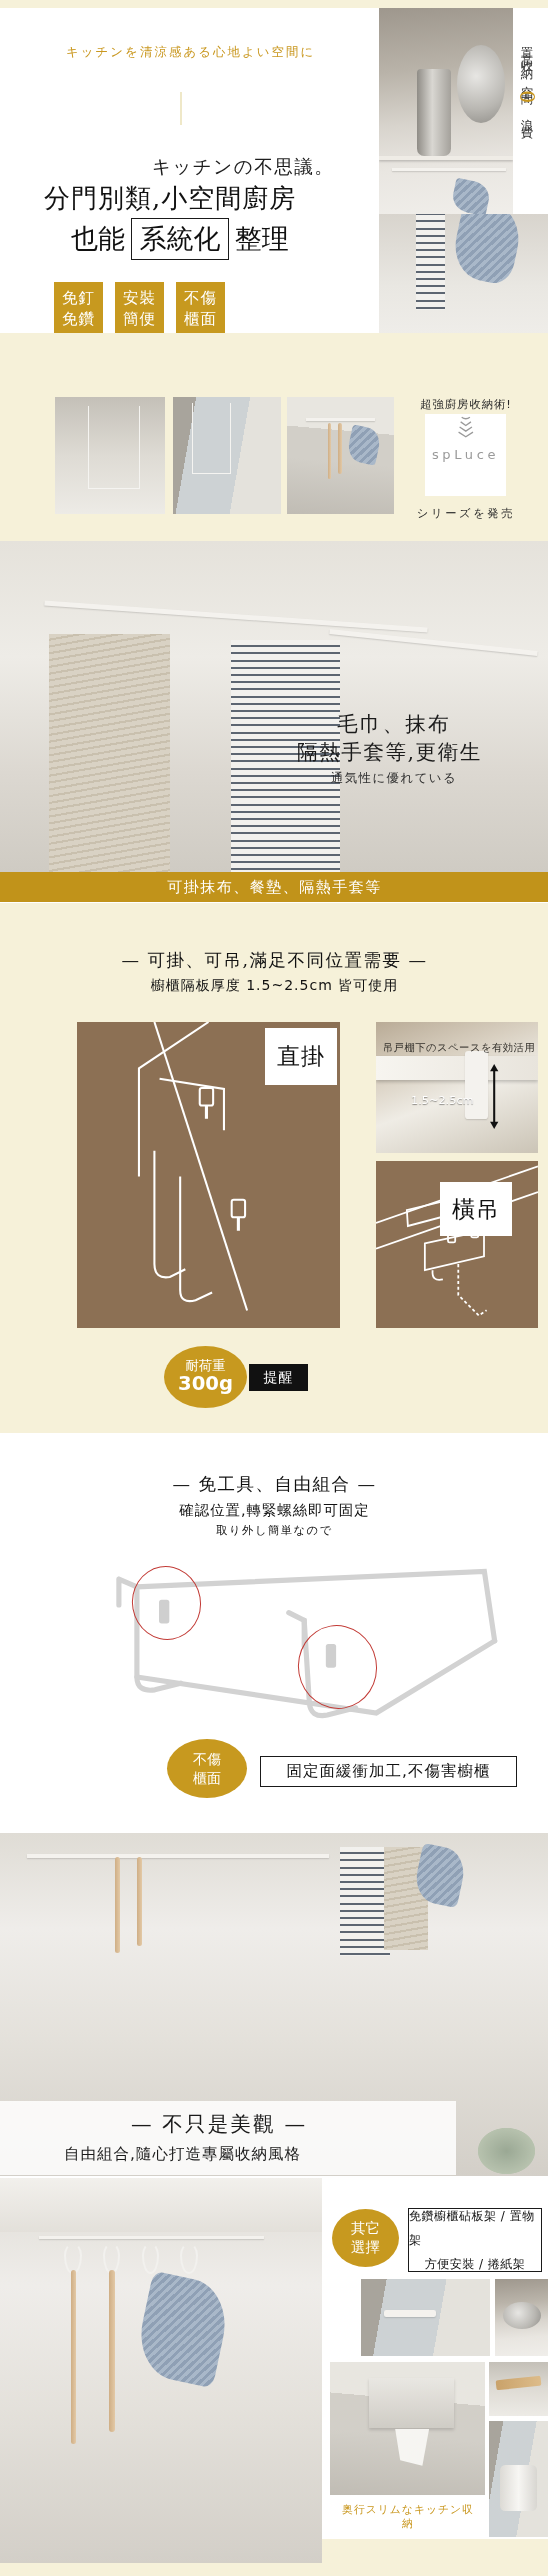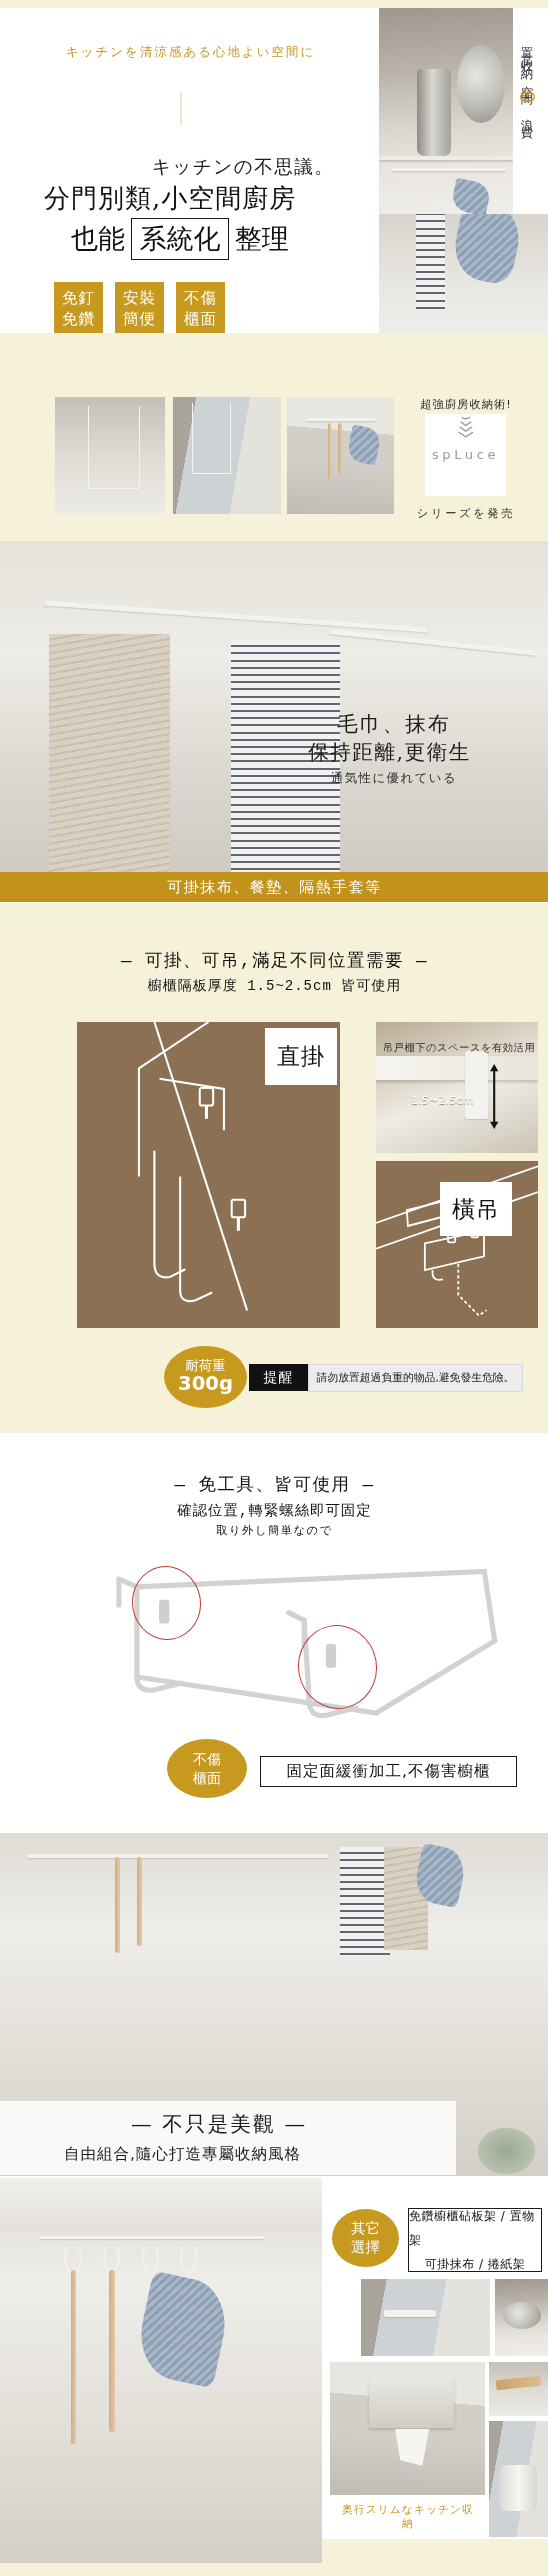--- a/index.html
+++ b/index.html
@@ -52,21 +52,21 @@
   .series-caption{left:407px;top:506px;width:118px;font-size:11.3px;letter-spacing:2.6px;color:#2a2a2a;text-align:center;}
 
   
   .towel-title{left:268px;top:710px;width:252px;text-align:center;font-size:20.6px;letter-spacing:2.1px;color:#1b1b1b;}
   .towel-title2{left:258px;top:738px;width:263px;text-align:center;font-size:20.6px;letter-spacing:1.5px;color:#1b1b1b;}
   .towel-sub{left:268px;top:770px;width:252px;text-align:center;font-size:12.4px;letter-spacing:1.5px;color:#2e2e2e;}
   .gold-bar{left:0;top:872px;width:549px;height:30px;background:#C1931A;display:flex;align-items:center;justify-content:center;}
   .gold-bar-text{color:#fff;font-size:15px;letter-spacing:1.5px;}
 
   
-  .sec-title{left:0;width:549px;text-align:center;color:#111;font-family:Liberation Mono, monospace;}
+  .sec-title{left:0;width:549px;text-align:center;color:#111;}
   .panel-brown{background:#8C7054;}
   .panel-label{background:#ffffff;color:#111;font-size:23px;letter-spacing:1px;display:flex;align-items:center;justify-content:center;}
   .rt-caption{left:379px;top:1041px;width:160px;text-align:center;font-size:10.3px;color:#33302b;letter-spacing:0.5px;}
   .measure-label{left:411px;top:1094px;font-size:11.3px;color:#ffffff;text-shadow:0 0.5px 1px rgba(0,0,0,.4);}
   .gold-circle{background:#C7991F;border-radius:50%;color:#fff;display:flex;flex-direction:column;align-items:center;justify-content:center;line-height:1.15;}
   .notice-label{background:#111111;color:#ffffff;display:flex;align-items:center;justify-content:center;}
   .notice-strip{background:#ECECEC;color:#222;display:flex;align-items:center;justify-content:center;border:0.5px solid #d8d8d8;}
 
   
   .red-ellipse{border:1.5px solid #c23a35;border-radius:50%;transform:rotate(-10deg);}
@@ -145,21 +145,21 @@
   </div>
   <div class="abs series-caption">シリーズを発売</div>
 
   <div class="abs photo ph-big" style="left:0;top:541px;width:549px;height:331px;">
     <div class="ph-rod" style="left:8%;top:22%;width:70%;height:5.2px;transform:rotate(4deg);"></div>
     <div class="ph-rod" style="left:60%;top:30%;width:38%;height:5.2px;transform:rotate(6deg);"></div>
     <div class="towel-beige" style="left:9%;top:28%;width:22%;height:72%;"></div>
     <div class="towel-striped" style="left:42%;top:30%;width:20%;height:70%;"></div>
   </div>
   <div class="abs towel-title serif">毛巾、抹布</div>
-  <div class="abs towel-title2 serif">保持距離,更衛生</div>
+  <div class="abs towel-title2 serif">隔熱手套等,更衛生</div>
   <div class="abs towel-sub">通気性に優れている</div>
   <div class="abs gold-bar">
     <span class="gold-bar-text">可掛抹布、餐墊、隔熱手套等</span>
   </div>
 
   <div class="abs cream" style="left:0;top:903px;width:549px;height:530px;"></div>
   <div class="abs sec-title serif" style="top:948px;font-size:17.5px;letter-spacing:1.5px;">— 可掛、可吊,滿足不同位置需要 —</div>
   <div class="abs sec-title" style="top:977px;font-size:14px;letter-spacing:1px;">櫥櫃隔板厚度 1.5~2.5cm 皆可使用</div>
 
   <div class="abs panel-brown" style="left:77px;top:1022px;width:263px;height:306px;">
@@ -208,23 +208,22 @@
   </div>
   <div class="abs panel-label" style="left:440px;top:1182px;width:72px;height:54px;">
     <span>橫吊</span>
   </div>
 
   <div class="abs gold-circle" style="left:164px;top:1346px;width:83px;height:62px;">
     <span style="font-size:13.4px;">耐荷重</span>
     <span style="font-size:19.6px;font-weight:bold;">300g</span>
   </div>
   <div class="abs notice-label" style="left:249px;top:1364px;width:59px;height:27px;font-size:14px;letter-spacing:1px;">提醒</div>
-  <div class="abs notice-strip" style="left:308px;top:1364px;width:213px;height:26px;font-size:10.8px;">請勿放置超過負重的物品,避免發生危險。</div>
-
-  <div class="abs sec-title serif" style="top:1472px;font-size:17.5px;letter-spacing:1.5px;">— 免工具、皆可使用 —</div>
+
+  <div class="abs sec-title serif" style="top:1472px;font-size:17.5px;letter-spacing:1.5px;">— 免工具、自由組合 —</div>
   <div class="abs sec-title" style="top:1501px;font-size:14.4px;letter-spacing:1px;">確認位置,轉緊螺絲即可固定</div>
   <div class="abs sec-title gold-text" style="top:1523px;font-size:11.3px;letter-spacing:1.5px;">取り外し簡単なので</div>
 
   <div class="abs" style="left:88px;top:1548px;width:453px;height:191px;">
     <svg width="453" height="191" viewBox="0 0 880 370">
       <g fill="none" stroke="#d2d2d2" stroke-width="10" stroke-linecap="round">
         <path d="M95 75 L770 45 L790 180"></path>
         <path d="M95 75 L95 250 Q95 280 130 275 L180 262"></path>
         <path d="M95 250 L560 320 L790 180"></path>
         <path d="M420 140 L430 300 Q432 330 465 324 L520 310"></path>
@@ -269,21 +268,21 @@
     <div class="utensil" style="left:22%;top:24%;width:5.2px;height:45%;"></div>
     <div class="utensil" style="left:34%;top:24%;width:5.2px;height:42%;"></div>
     <div class="mitt" style="left:44%;top:26%;width:82px;height:103px;"></div>
   </div>
   <div class="abs gold-circle" style="left:332px;top:2209px;width:67px;height:58px;font-size:14.4px;line-height:1.3;">
     <span>其它</span>
     <span>選擇</span>
   </div>
   <div class="abs other-box" style="left:408px;top:2208px;width:132px;height:62px;">
     <span>免鑽櫥櫃砧板架 / 置物架</span>
-    <span>可掛抹布 / 捲紙架</span>
+    <span>方便安裝 / 捲紙架</span>
   </div>
   <div class="abs photo ph-small2" style="left:361px;top:2279px;width:129px;height:77px;">
     <div class="ph-rod" style="left:18%;top:40%;width:40%;height:7.2px;border-radius:2.1px;"></div>
   </div>
   <div class="abs photo ph-cabinet" style="left:495px;top:2279px;width:54px;height:77px;">
     <div class="colander" style="left:15%;top:30%;width:70%;height:35%;"></div>
   </div>
   <div class="abs photo ph-small3" style="left:330px;top:2362px;width:155px;height:133px;">
     <div style="position:absolute;left:25%;top:12%;width:55%;height:38%;background:linear-gradient(180deg,#e9e7e2,#cfccc5);box-shadow:0 2.1px 3.1px rgba(0,0,0,.15);"></div>
     <div style="position:absolute;left:42%;top:50%;width:22%;height:28%;background:#f6f5f2;clip-path:polygon(0 0,100% 0,80% 100%,15% 85%);"></div>

